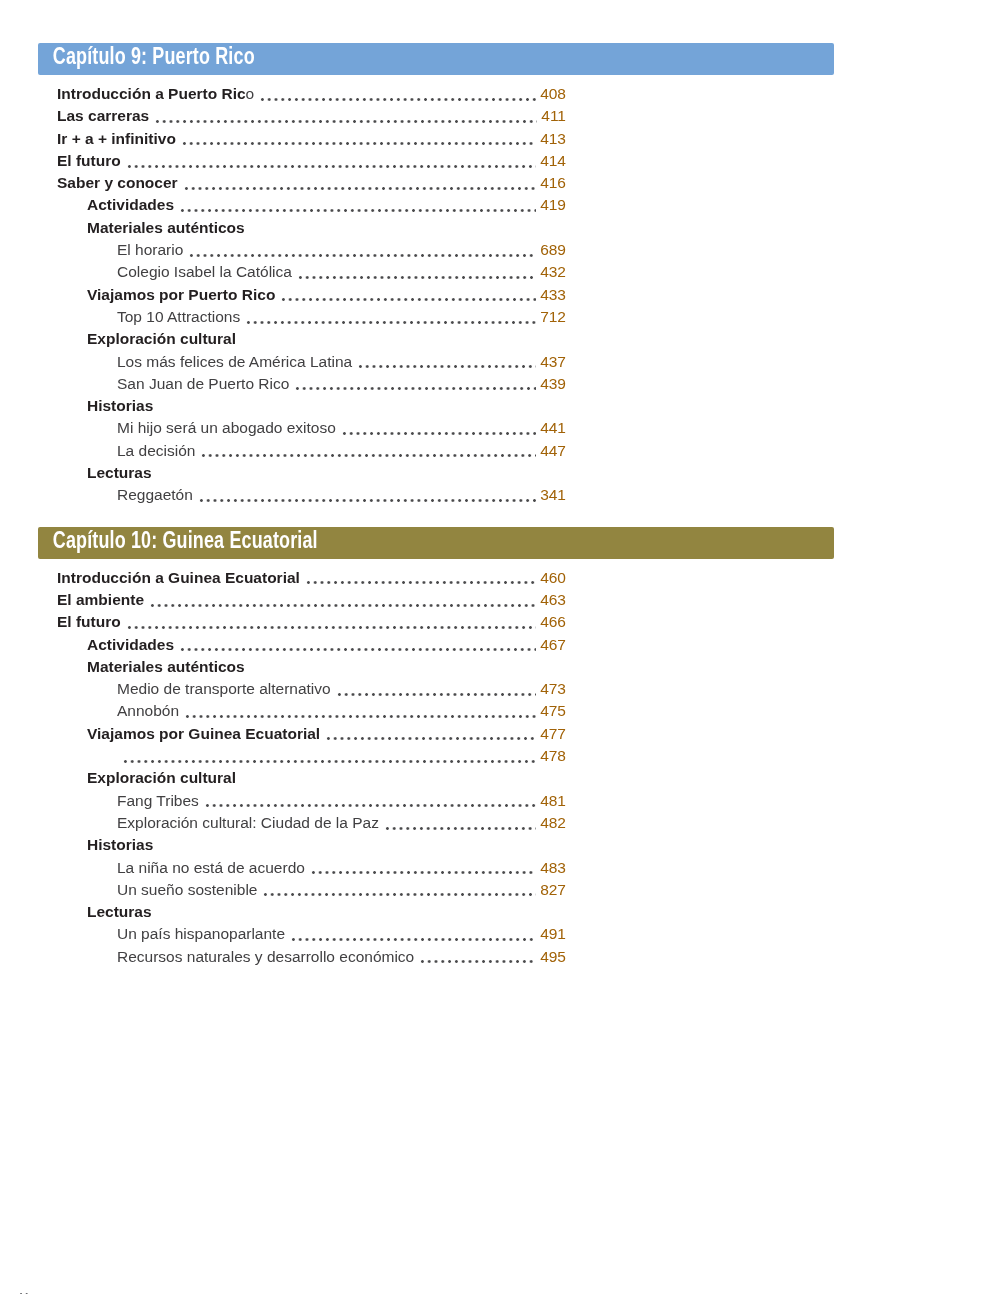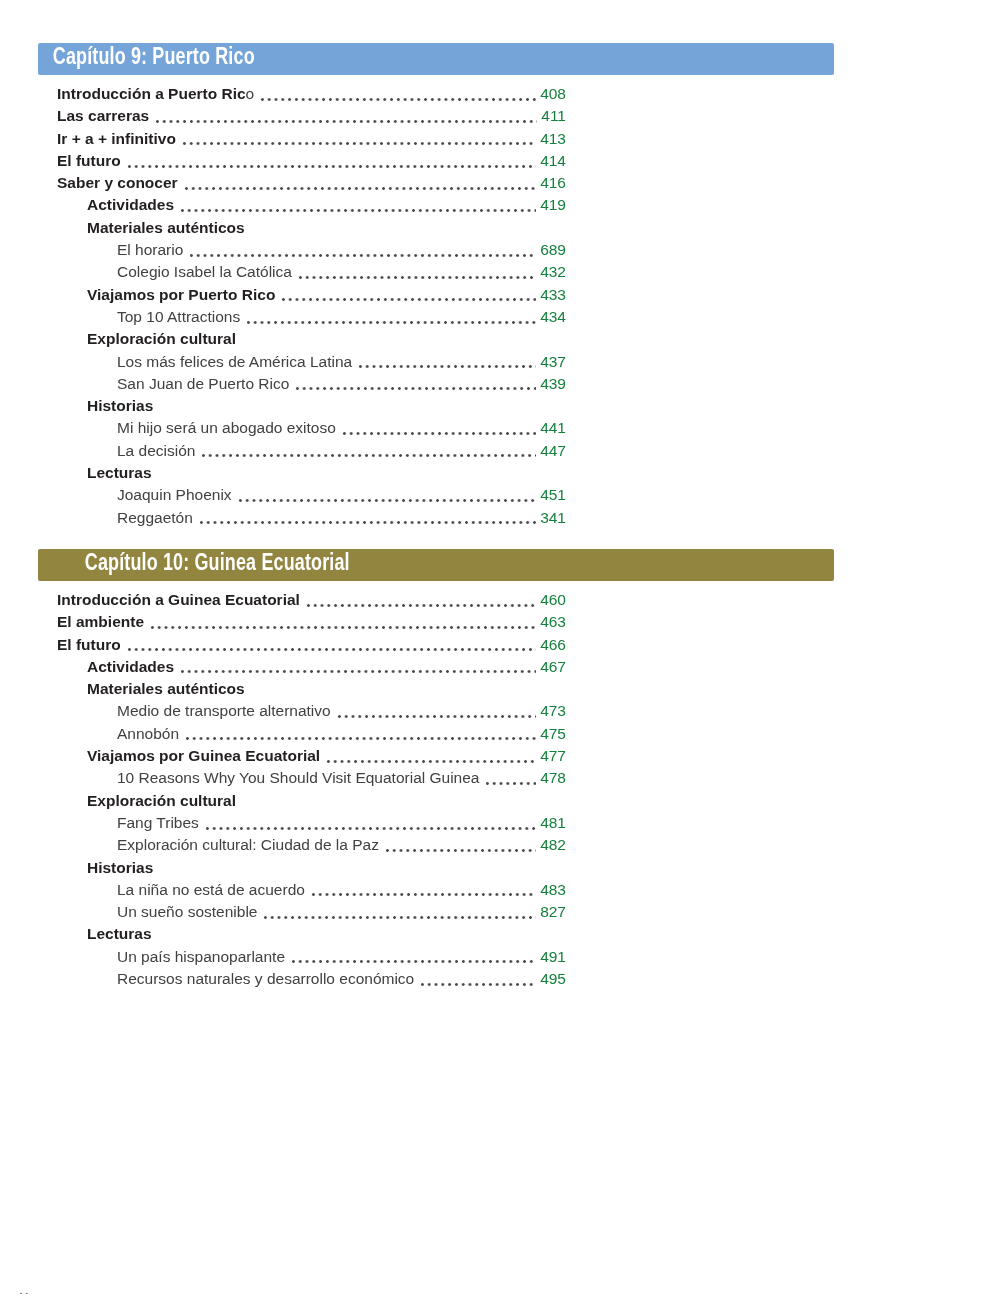--- a/index.html
+++ b/index.html
@@ -55,21 +55,21 @@
   .toc-label .tail { font-weight: normal; color: #414042; }
   .leader {
     flex: 1 1 auto;
     margin: 0 4px 0 5px;
     background-image: radial-gradient(circle, #4a4a4c 1.25px, transparent 1.6px);
     background-size: 6.8px 3.2px;
     background-repeat: repeat-x;
     background-position: left calc(100% - 4.5px);
     min-width: 10px;
   }
-  .toc-page { white-space: nowrap; color: #15803d; }
+  .toc-page { white-space: nowrap; color: #a16207; }
 
   .footer-pagenum {
     position: absolute;
     left: 20px;
     top: 1247px;
     color: #6d6e71;
     font-weight: bold;
     font-size: 17px;
     display: inline-block;
     transform: scaleX(0.68);
@@ -130,21 +130,21 @@
           <span class="toc-page">432</span>
         </div>
         <div class="toc-row level-1 bold">
           <span class="toc-label">Viajamos por Puerto Rico</span>
           <span class="leader"></span>
           <span class="toc-page">433</span>
         </div>
         <div class="toc-row level-2">
           <span class="toc-label">Top 10 Attractions</span>
           <span class="leader"></span>
-          <span class="toc-page">434</span>
+          <span class="toc-page">712</span>
         </div>
         <div class="toc-row level-1 bold">
           <span class="toc-label">Exploración cultural</span>
         </div>
         <div class="toc-row level-2">
           <span class="toc-label">Los más felices de América Latina</span>
           <span class="leader"></span>
           <span class="toc-page">437</span>
         </div>
         <div class="toc-row level-2">
@@ -160,36 +160,31 @@
           <span class="leader"></span>
           <span class="toc-page">441</span>
         </div>
         <div class="toc-row level-2">
           <span class="toc-label">La decisión</span>
           <span class="leader"></span>
           <span class="toc-page">447</span>
         </div>
         <div class="toc-row level-1 bold">
           <span class="toc-label">Lecturas</span>
-        </div>
-        <div class="toc-row level-2">
-          <span class="toc-label">Joaquin Phoenix</span>
-          <span class="leader"></span>
-          <span class="toc-page">451</span>
         </div>
         <div class="toc-row level-2">
           <span class="toc-label">Reggaetón</span>
           <span class="leader"></span>
           <span class="toc-page">341</span>
         </div>
       </div>
   </section>
 
   <section>
-    <div class="chapter-bar second" style="background: rgb(146, 133, 64); padding-left: 32px;">
+    <div class="chapter-bar second" style="background: rgb(146, 133, 64);">
       <span class="chapter-title">Capítulo 10: Guinea Ecuatorial</span>
     </div>
     <div class="entries">
         <div class="toc-row level-0 bold">
           <span class="toc-label">Introducción a Guinea Ecuatorial</span>
           <span class="leader"></span>
           <span class="toc-page">460</span>
         </div>
         <div class="toc-row level-0 bold">
           <span class="toc-label">El ambiente</span>
@@ -218,21 +213,20 @@
           <span class="toc-label">Annobón</span>
           <span class="leader"></span>
           <span class="toc-page">475</span>
         </div>
         <div class="toc-row level-1 bold">
           <span class="toc-label">Viajamos por Guinea Ecuatorial</span>
           <span class="leader"></span>
           <span class="toc-page">477</span>
         </div>
         <div class="toc-row level-2">
-          <span class="toc-label">10 Reasons Why You Should Visit Equatorial Guinea</span>
           <span class="leader"></span>
           <span class="toc-page">478</span>
         </div>
         <div class="toc-row level-1 bold">
           <span class="toc-label">Exploración cultural</span>
         </div>
         <div class="toc-row level-2">
           <span class="toc-label">Fang Tribes</span>
           <span class="leader"></span>
           <span class="toc-page">481</span>

